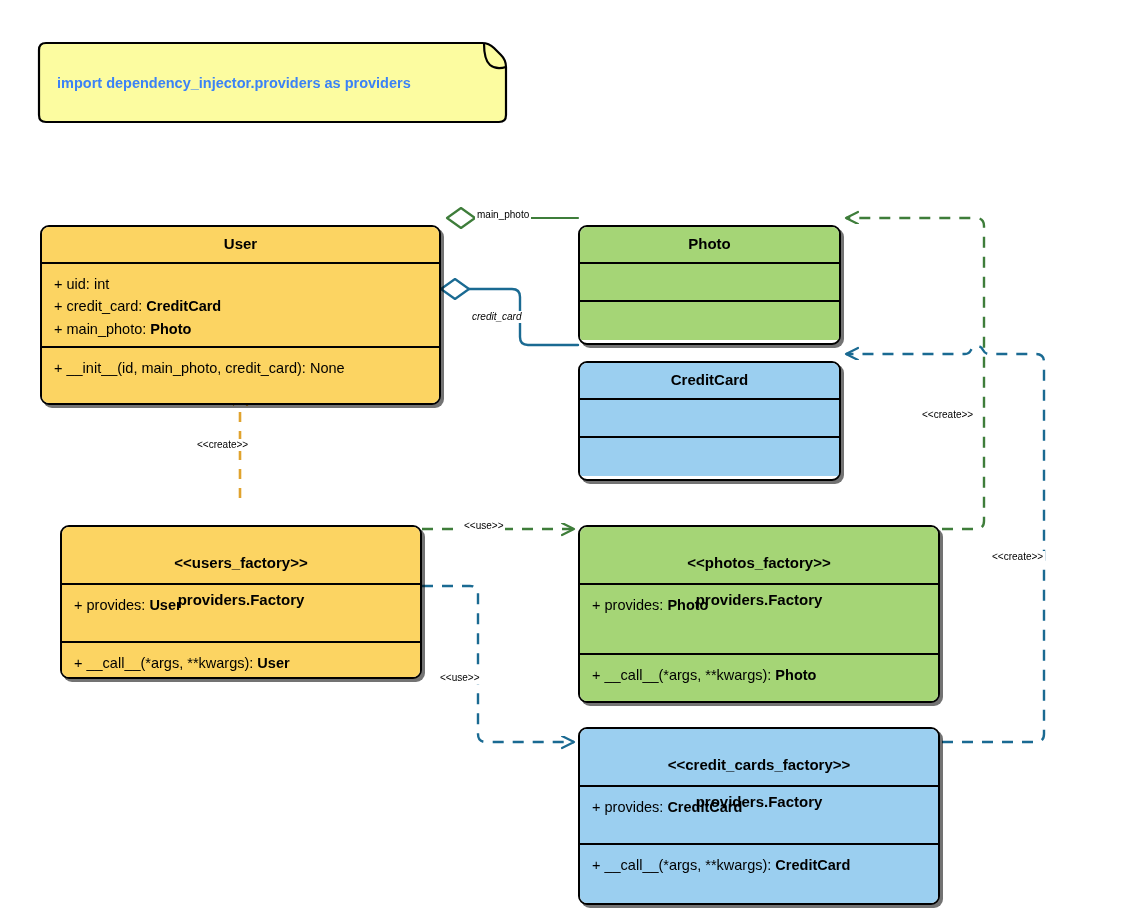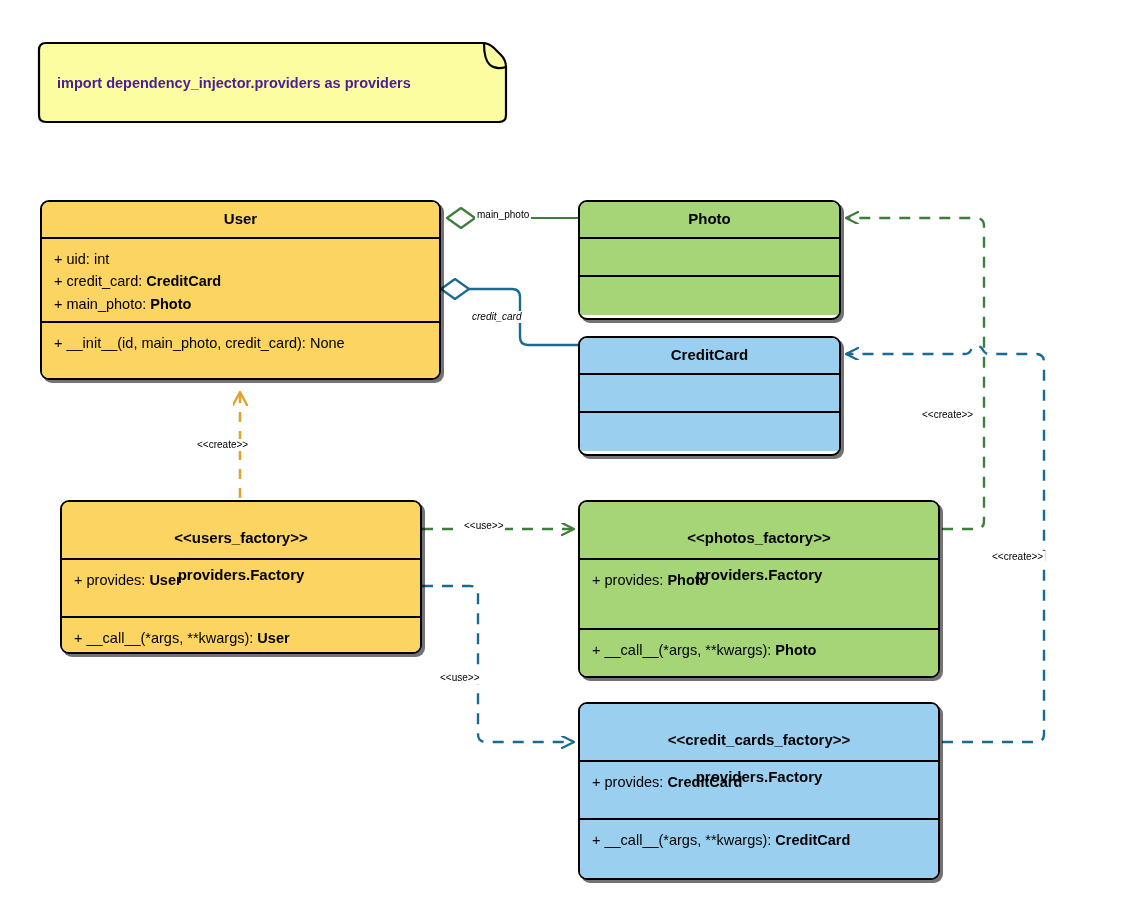--- a/index.html
+++ b/index.html
@@ -28,20 +28,21 @@
 
   
   .uml-box {
     position: absolute;
     box-sizing: border-box;
     border: 2px solid #000000;
     border-radius: 9px;
     box-shadow: 3px 3px 0 rgba(0,0,0,0.55);
     overflow: hidden;
     background: #ffffff;
+    margin-top: 25px;
   }
   .uml-head {
     box-sizing: border-box;
     text-align: center;
     font-weight: bold;
     font-size: 15px;
     color: #000000;
     padding: 8px 6px 8px 6px;
     line-height: 1.25;
     border-bottom: 2px solid #000000;
@@ -76,21 +77,21 @@
     position: absolute;
     box-sizing: border-box;
   }
   .uml-note .note-text {
     position: absolute;
     left: 18px;
     top: 30px;
     right: 22px;
     font-size: 14.5px;
     font-weight: bold;
-    color: #4c1d95;
+    color: #3b82f6;
     line-height: 1.4;
   }
 
   
   .edge-label {
     position: absolute;
     font-size: 10px;
     color: #000000;
     background: #ffffff;
     white-space: nowrap;

